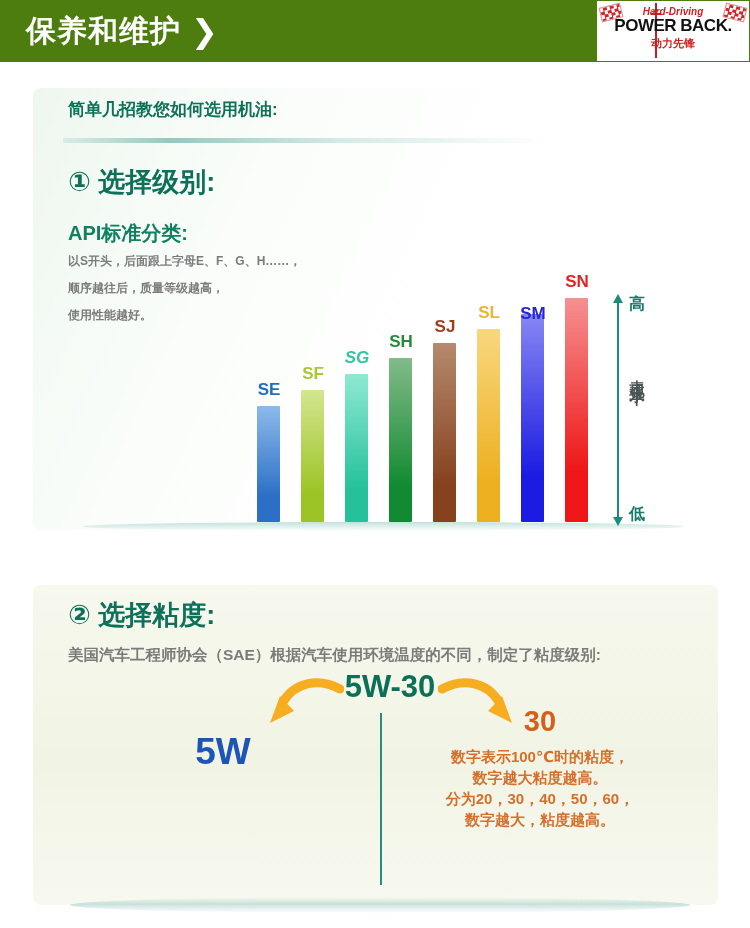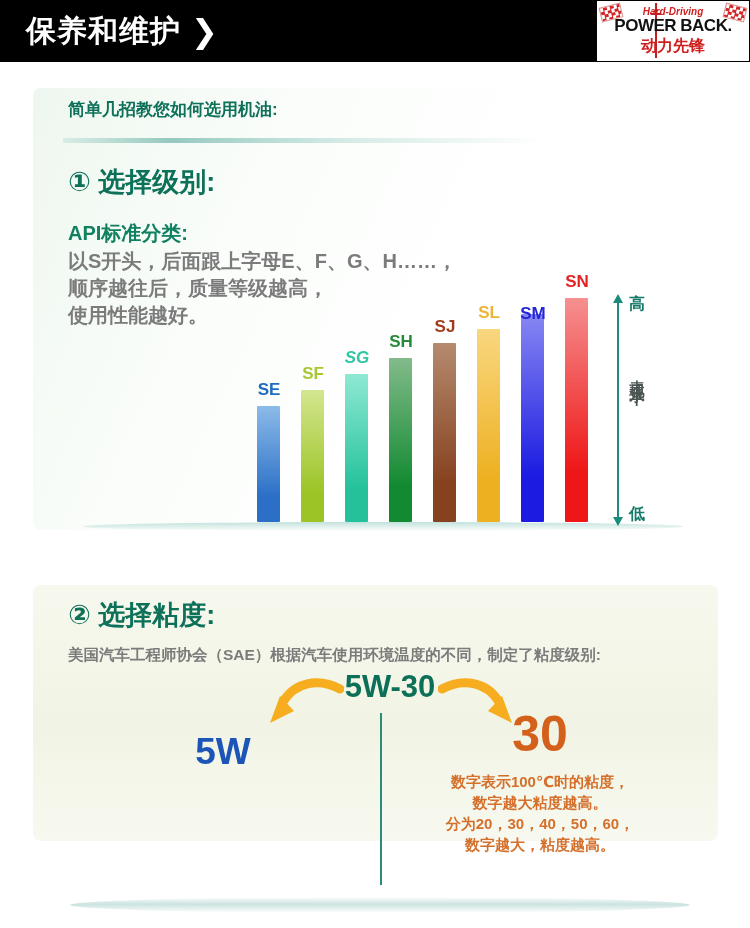--- a/index.html
+++ b/index.html
@@ -6,65 +6,65 @@
   html,body { width:750px; }
   body {
     height:928px; position:relative; background:#ffffff;
     font-family:"Liberation Sans","DejaVu Sans",sans-serif;
     overflow:hidden;
   }
 
   
   .header {
     position:absolute; left:0; top:0; width:750px; height:62px;
-    background:#000000; display:flex; align-items:center;
+    background:#4d7c0f; display:flex; align-items:center;
   }
   .header-title { color:#fff; font-size:30px; font-weight:bold; margin-left:26px; letter-spacing:1px; }
   .header-chevron { color:#fff; font-size:32px; font-weight:bold; margin-left:10px; line-height:1; }
   .logo-box {
     position:absolute; right:1px; top:1px; width:152px; height:60px;
     background:#fff; overflow:hidden; text-align:center;
   }
   .logo-flag { position:absolute; width:22px; height:15px; top:4px;
     background:repeating-conic-gradient(#d22527 0% 25%, #ffffff 0% 50%);
     background-size:7px 7px; border:1px solid #d9918f; }
   .logo-flag.fl { left:3px; transform:rotate(-14deg); }
   .logo-flag.fr { right:3px; transform:rotate(14deg); }
   .logo-sword { position:absolute; left:50%; top:2px; bottom:3px; width:2px; margin-left:-18px; background:#c02022; }
   .logo-sword:before { content:""; position:absolute; left:-4px; top:10px; width:10px; height:2px; background:#c02022; }
   .logo-tagline { position:relative; color:#cf1f1f; font-size:10px; font-weight:bold; font-style:italic; margin-top:5px; }
   .logo-brand { position:relative; color:#111; font-size:17px; font-weight:900; letter-spacing:-0.5px; line-height:1.1; }
-  .logo-brand-cn { position:relative; color:#cf1f1f; font-size:16px; font-weight:bold; }
+  .logo-brand-cn { position:relative; color:#cf1f1f; font-size:11px; font-weight:bold; }
 
   
   .panel1 {
     position:absolute; left:33px; top:88px; width:685px; height:442px;
     background:linear-gradient(115deg,#eef7ef 0%,#fafdfa 30%,#ffffff 60%);
     border-radius:8px;
   }
   .panel2 {
-    position:absolute; left:33px; top:585px; width:685px; height:256px;
+    position:absolute; left:33px; top:585px; width:685px; height:320px;
     background:linear-gradient(180deg,#f7f8ee 0%,#f1f4e4 55%,#f7f9f0 100%);
     border-radius:8px;
   }
   .panel2-fade {
     position:absolute; left:70px; top:897px; width:620px; height:16px;
     background:linear-gradient(180deg,rgba(255,255,255,0) 0%,rgba(160,205,198,0.55) 45%,rgba(255,255,255,0) 100%);
     border-radius:50%;
   }
 
   .intro-heading { position:absolute; left:35px; top:10px; font-size:17px; font-weight:bold; color:#0d7058; }
   .intro-underline {
     position:absolute; left:30px; top:50px; width:590px; height:5px;
     background:linear-gradient(90deg,rgba(143,201,192,0.25) 0%,rgba(72,160,148,0.55) 18%,rgba(143,201,192,0.35) 48%,rgba(255,255,255,0) 82%);
   }
 
   .s1-title { position:absolute; left:35px; top:76px; font-size:27px; font-weight:bold; color:#0d7058; }
   .s1-subtitle { position:absolute; left:35px; top:132px; font-size:20px; font-weight:bold; color:#108060; }
-  .s1-lines { position:absolute; left:35px; top:160px; font-size:20px; font-weight:bold; color:#7b7b7b; line-height:27px; }
+  .s1-lines { position:absolute; left:35px; top:160px; font-size:12px; font-weight:bold; color:#7b7b7b; line-height:27px; }
 
   
   .chart { position:absolute; left:0; top:0; width:685px; height:442px; }
   .bar { position:absolute; border-radius:1px; }
   .bar-label { position:absolute; width:46px; text-align:center; font-size:17px; font-weight:bold; }
   .floor-shadow {
     position:absolute; left:50px; top:434px; width:600px; height:9px; border-radius:50%;
     background:linear-gradient(180deg,rgba(173,215,208,0.75) 0%,rgba(255,255,255,0) 100%);
   }
   .axis-line { position:absolute; left:584px; top:214px; width:2px; height:216px; background:#1c8c7a; }
@@ -87,21 +87,21 @@
     font-size:31px; font-weight:bold; color:#0c6f58; }
   .curve-arrow { position:absolute; top:92px; }
   .curve-arrow.left { left:233px; }
   .curve-arrow.right { left:405px; transform:scaleX(-1); }
   .s2-divider { position:absolute; left:347px; top:128px; width:2px; height:172px; background:#2a8d7b; }
 
   .col { position:absolute; text-align:center; }
   .col-left { left:25px; top:118px; width:330px;margin-top:28px; }
   .col-right { left:357px; top:120px; width:300px; }
   .col-left .col-title { font-size:37px; font-weight:bold; color:#1c54b8; }
-  .col-right .col-title { font-size:50px; font-weight:bold; color:#d3611c; }
+  .col-right .col-title { font-size:29px; font-weight:bold; color:#d3611c; }
   .col-lines { margin-top:8px; font-size:15px; font-weight:bold; line-height:21px; }
   .col-left .col-lines { color:#2853ad; }
   .col-right .col-lines { color:#d4702b; }
 </style>
 </head>
 <body>
 
 <div class="header">
   <span class="header-title">保养和维护</span>
   <span class="header-chevron">❯</span>

